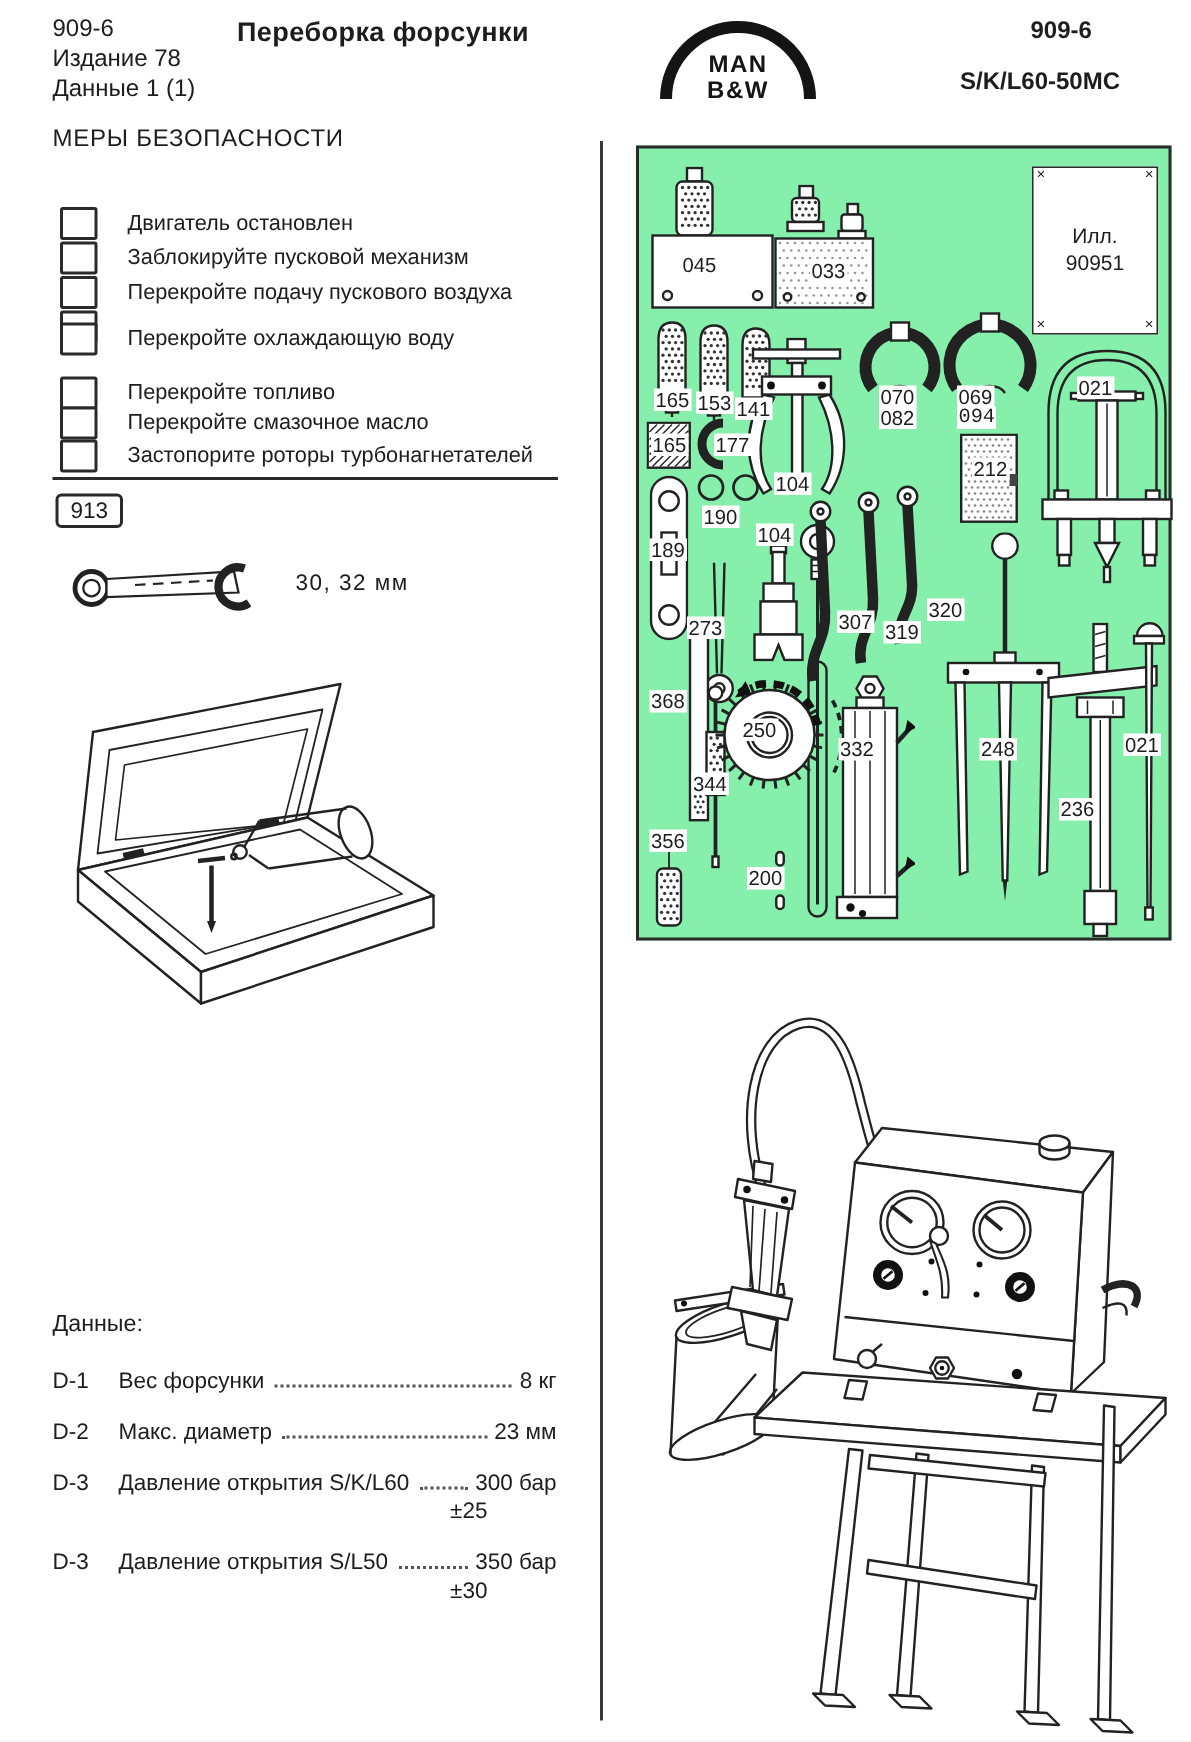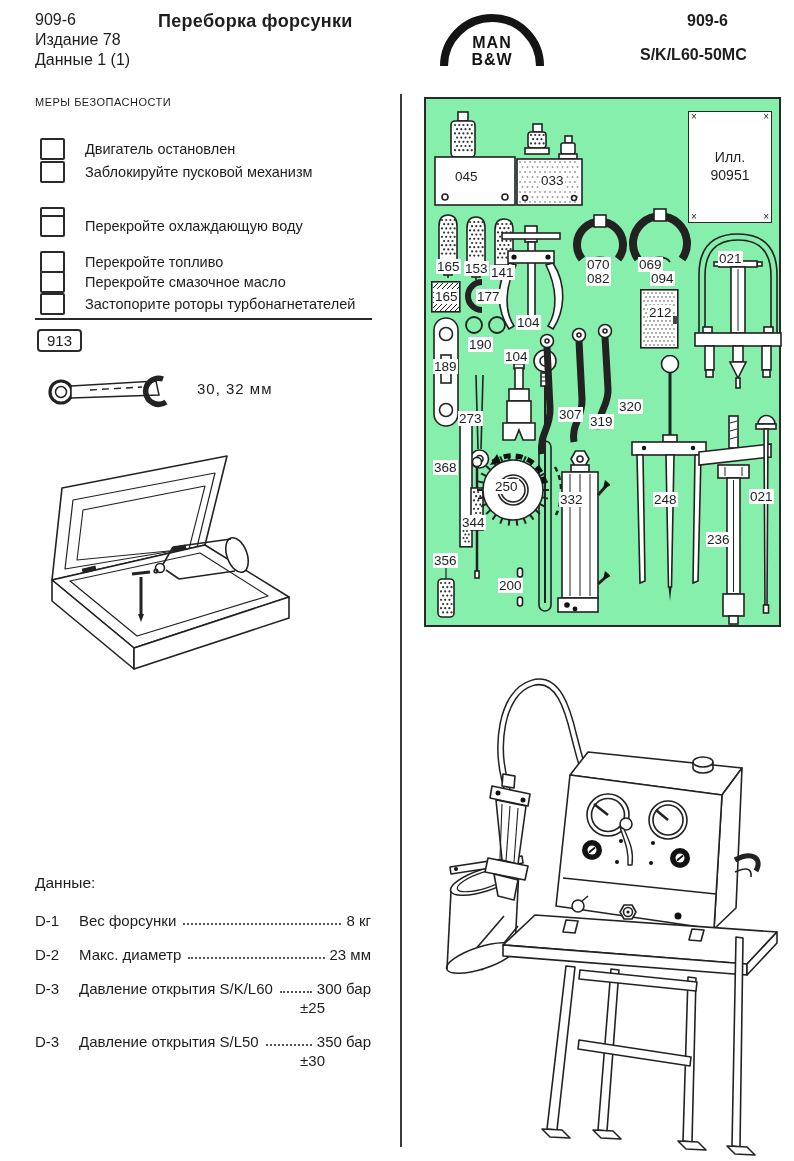--- a/index.html
+++ b/index.html
@@ -8,21 +8,21 @@
   svg{display:block;}
   
   .hdr-left{position:absolute;left:35px;top:10px;font-size:16px;line-height:20px;}
   .title{position:absolute;left:158px;top:11px;font-size:18px;font-weight:bold;letter-spacing:.3px;}
   .logo{position:absolute;left:434px;top:8px;}
   .logo text{font-size:16px;font-weight:bold;letter-spacing:1px;font-family:"Liberation Sans",sans-serif;}
   .hdr-num-r{position:absolute;left:687px;top:12px;font-size:16px;font-weight:bold;}
   .hdr-model{position:absolute;left:640px;top:46px;font-size:16px;font-weight:bold;}
   .vrule{position:absolute;left:400px;top:94px;width:2px;height:1053px;background:#3a3a3a;}
   
-  .safety-h{position:absolute;left:35px;top:96px;font-size:11px;letter-spacing:.5px;}
+  .safety-h{position:absolute;left:35px;top:84px;font-size:16px;letter-spacing:.5px;}
   #safety-list{position:absolute;left:40px;top:138px;width:352px;height:182px;}
   .srow{position:absolute;left:0;height:22px;display:flex;align-items:center;}
   .cbx{width:21px;height:18px;border:2px solid #2a2a2a;border-radius:2px;flex:none;background:#fff;}
   .slabel{margin-left:20px;font-size:14.5px;white-space:nowrap;}
   .rule{position:absolute;left:35px;top:318px;width:337px;height:2px;background:#2a2a2a;}
   .code913{position:absolute;left:37px;top:329px;border:2px solid #2a2a2a;border-radius:4px;
            padding:1px 8px;font-size:15px;background:#fff;}
   .wrench{position:absolute;left:46px;top:374px;}
   .wrench-lab{position:absolute;left:197px;top:380px;font-size:15px;letter-spacing:1px;}
   .toolbox{position:absolute;left:38px;top:450px;}
@@ -70,20 +70,24 @@
 
   <div class="safety-h">МЕРЫ БЕЗОПАСНОСТИ</div>
   <div id="safety-list">
       <div class="srow" style="top: 23px;">
         <span class="cbx"></span>
         <span class="slabel">Заблокируйте пусковой механизм</span>
       </div>
       <div class="srow" style="top: 0px;">
         <span class="cbx"></span>
         <span class="slabel">Двигатель остановлен</span>
+      </div>
+      <div class="srow" style="top: 46px;">
+        <span class="cbx"></span>
+        <span class="slabel">Перекройте подачу пускового воздуха</span>
       </div>
       <div class="srow" style="top: 69px;">
         <span class="cbx"></span>
       </div>
       <div class="srow" style="top: 77px;">
         <span class="cbx"></span>
         <span class="slabel">Перекройте охлаждающую воду</span>
       </div>
       <div class="srow" style="top: 113px;">
         <span class="cbx"></span>
@@ -470,21 +474,21 @@
         <path d="M18 53 A11 8 0 0 1 38 53" fill="none" stroke="#222" stroke-width="1.6"></path>
       </svg>
       <span class="tlabel" style="left: 160px; top: 158px;">070</span>
       <span class="tlabel" style="left: 160px; top: 172px;">082</span>
       <svg class="tool" width="64" height="64" viewBox="0 0 64 64" style="left: 202px; top: 104px;">
         <path d="M10 56 A27 27 0 1 1 54 56" fill="none" stroke="#222" stroke-width="8"></path>
         <rect x="26" y="6" width="12" height="12" fill="#fff" stroke="#222" stroke-width="1.6"></rect>
         <path d="M22 59 A11 8 0 0 1 42 59" fill="none" stroke="#222" stroke-width="1.6"></path>
       </svg>
       <span class="tlabel" style="left: 212px; top: 158px;">069</span>
-      <span class="tlabel" style="left: 224px; top: 172px;">094</span>
+      <span class="tlabel" style="left: 212px; top: 172px; font-family: Liberation Mono, monospace;">094</span>
       <svg class="tool" width="88" height="172" viewBox="0 0 88 172" style="left: 268px; top: 130px;">
         <path d="M5 112 V46 Q5 5 44 5 Q83 5 83 46 V112" fill="none" stroke="#222" stroke-width="1.6"></path>
         <path d="M11 112 V47 Q11 11 44 11 Q77 11 77 47 V112" fill="none" stroke="#222" stroke-width="1.6"></path>
         <rect x="20" y="33" width="5" height="4" fill="#fff" stroke="#222" stroke-width="1.6"></rect>
         <rect x="63" y="33" width="5" height="4" fill="#fff" stroke="#222" stroke-width="1.6"></rect>
         <rect x="25" y="32" width="38" height="6" fill="#fff" stroke="#222" stroke-width="1.6"></rect>
         <rect x="37" y="38" width="14" height="66" fill="#fff" stroke="#222" stroke-width="1.6"></rect>
         <line x1="44" y1="40" x2="44" y2="102" stroke="#222" stroke-width="1"></line>
         <rect x="9" y="98" width="9" height="6" fill="#fff" stroke="#222" stroke-width="1.6"></rect>
         <rect x="70" y="98" width="9" height="6" fill="#fff" stroke="#222" stroke-width="1.6"></rect>

